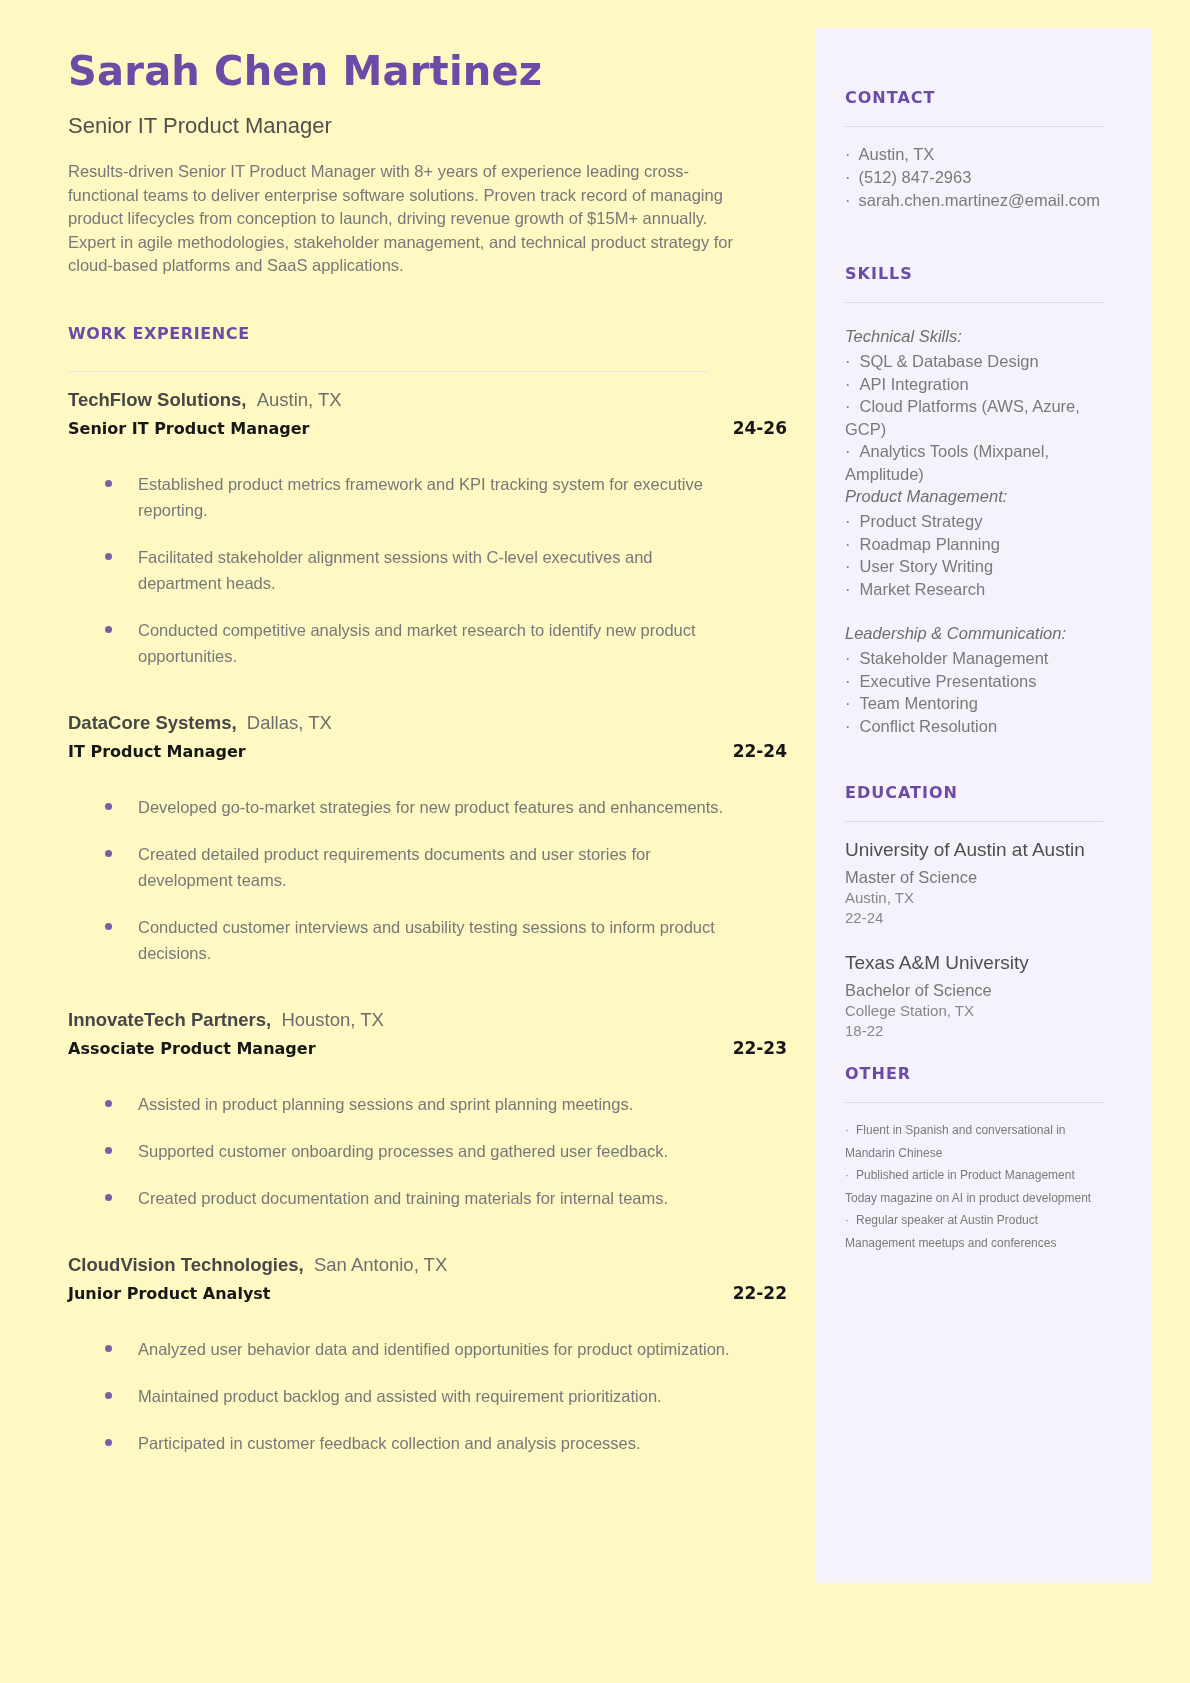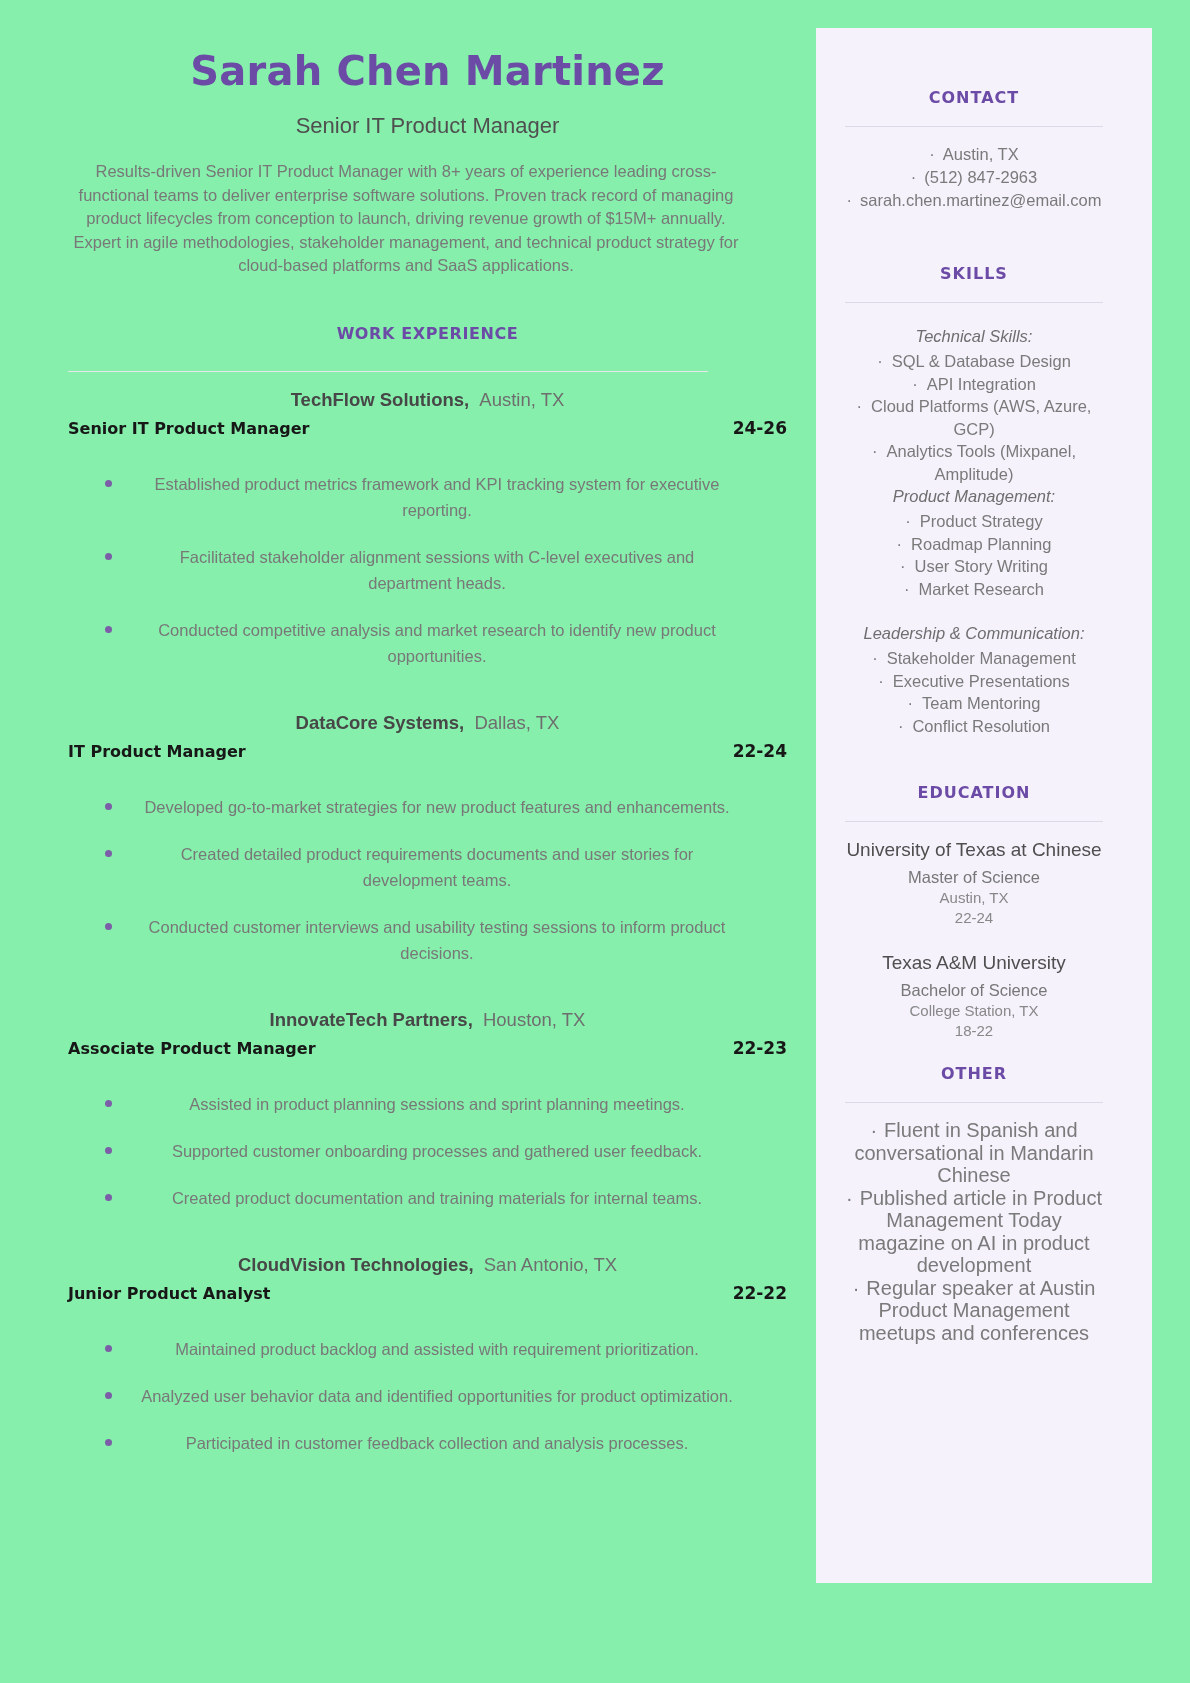--- a/index.html
+++ b/index.html
@@ -3,21 +3,21 @@
 <meta charset="utf-8">
 <style>
   * { margin:0; padding:0; box-sizing:border-box; }
   html,body { background:#ffffff; }
   body {
     width:1190px; height:1683px;
     font-family:"Liberation Sans", sans-serif;
     position:relative; overflow:hidden;
     color:#777;
   }
-  .page { position:relative; width:1190px; height:1683px; background:#86efac;text-align:center; }
+  .page { position:relative; width:1190px; height:1683px; background:#fef9c3; }
 
   
   .main { position:absolute; left:68px; top:48px; width:719px; }
   .name {
     font-family:"DejaVu Sans", sans-serif;
     font-size:40px; font-weight:700; line-height:1.15;
     color:var(--accent, #6b4ba6); letter-spacing:0.2px;
   }
   .subtitle { margin-top:18px; font-size:22px; line-height:28px; color:#4f4f4f; }
   .summary { margin-top:20px; max-width:676px; font-size:16.5px; line-height:23.5px; color:#787878; }
@@ -82,21 +82,21 @@
   .sg-label { font-style:italic; font-size:16.5px; line-height:22px; color:#6e6e6e; margin-bottom:3px; }
   .sg-item { font-size:16.5px; line-height:22.5px; color:#7a7a7a; }
   .sg-item::before { content:"·"; margin-right:9px; color:#7a7a7a; }
 
   .school { margin-top:23px; }
   .school.first { margin-top:0; }
   .school-name { font-size:19px; line-height:24px; color:#4f4f4f; }
   .school-degree { margin-top:4px; font-size:16.5px; line-height:22px; color:#777; }
   .school-meta { font-size:15px; line-height:20px; color:#888; }
 
-  .other-item { font-size:20px; line-height:22.5px; color:#7a7a7a; }
+  .other-item { font-size:12px; line-height:22.5px; color:#7a7a7a; }
   .other-item::before { content:"·"; margin-right:7px; color:#7a7a7a; }
 </style>
 </head>
 <body>
 
 <div class="page">
 
   <div class="main">
     <h1 class="name">Sarah Chen Martinez</h1>
     <div class="subtitle">Senior IT Product Manager</div>
@@ -156,22 +156,22 @@
     <section class="job">
       <div class="company-line">
         <span class="company">CloudVision Technologies,</span>
         <span class="loc">San Antonio, TX</span>
       </div>
       <div class="title-line">
         <span class="jtitle">Junior Product Analyst</span>
         <span class="jdates">22-22</span>
       </div>
       <ul class="bullets">
+        <li>Analyzed user behavior data and identified opportunities for product optimization.</li>
         <li>Maintained product backlog and assisted with requirement prioritization.</li>
-        <li>Analyzed user behavior data and identified opportunities for product optimization.</li>
         <li>Participated in customer feedback collection and analysis processes.</li>
       </ul>
     </section>
   </div>
 
   <aside class="sidebar">
 
     <div class="side-section">
       <div class="side-title">CONTACT</div>
       <div class="side-divider"></div>
@@ -207,21 +207,21 @@
         <div class="sg-item">Team Mentoring</div>
         <div class="sg-item">Conflict Resolution</div>
       </div>
     </div>
 
     <div class="side-section gap-education">
       <div class="side-title">EDUCATION</div>
       <div class="side-divider"></div>
 
       <div class="school first">
-        <div class="school-name">University of Texas at Chinese</div>
+        <div class="school-name">University of Austin at Austin</div>
         <div class="school-degree">Master of Science</div>
         <div class="school-meta">Austin, TX</div>
         <div class="school-meta">22-24</div>
       </div>
 
       <div class="school">
         <div class="school-name">Texas A&amp;M University</div>
         <div class="school-degree">Bachelor of Science</div>
         <div class="school-meta">College Station, TX</div>
         <div class="school-meta">18-22</div>

